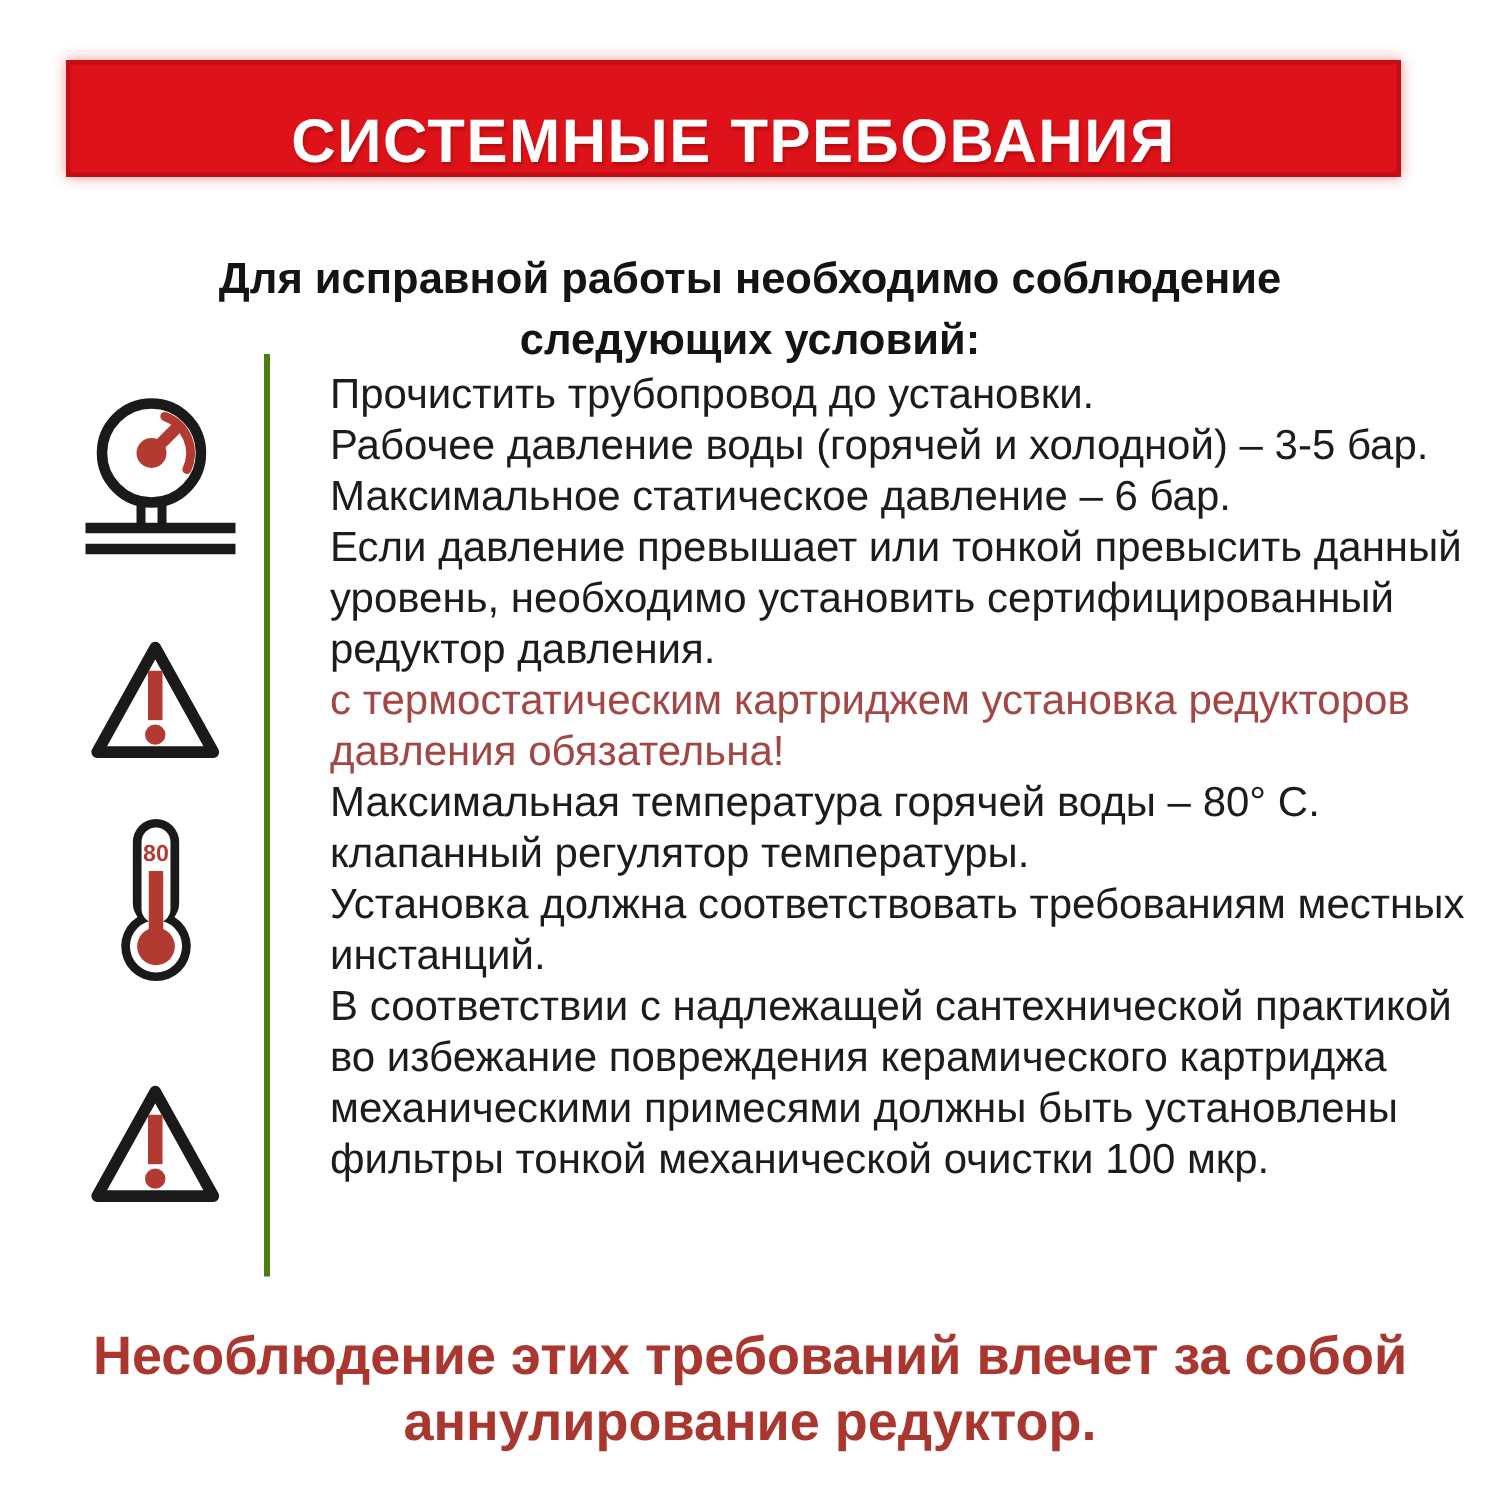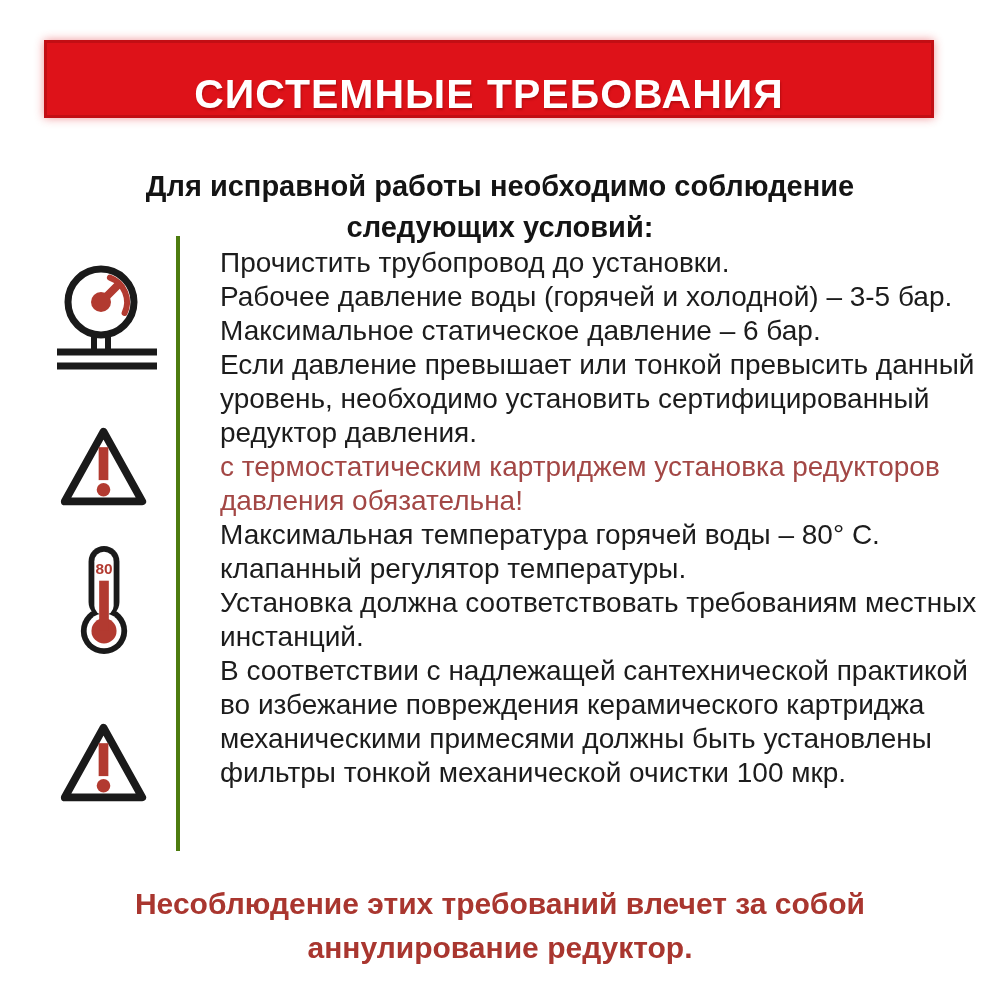--- a/index.html
+++ b/index.html
@@ -62,21 +62,21 @@
   .text-col{
     position:absolute;left:165px;top:10px;width:725px;
   }
   .line{
     font-size:28px;line-height:34px;white-space:nowrap;
     color:var(--ink);
   }
   .line.alert{color:var(--alert-text);}
   .footer{
     position:absolute;left:0;top:882px;width:1000px;
-    text-align:center;font-size:30px;font-weight:bold;
+    text-align:center;font-size:36px;font-weight:bold;
     line-height:44px;color:var(--footer-red);
   }
 </style>
 </head>
 <body>
 
 <div class="banner">
   <span class="banner-title">СИСТЕМНЫЕ ТРЕБОВАНИЯ</span>
 </div>
 

